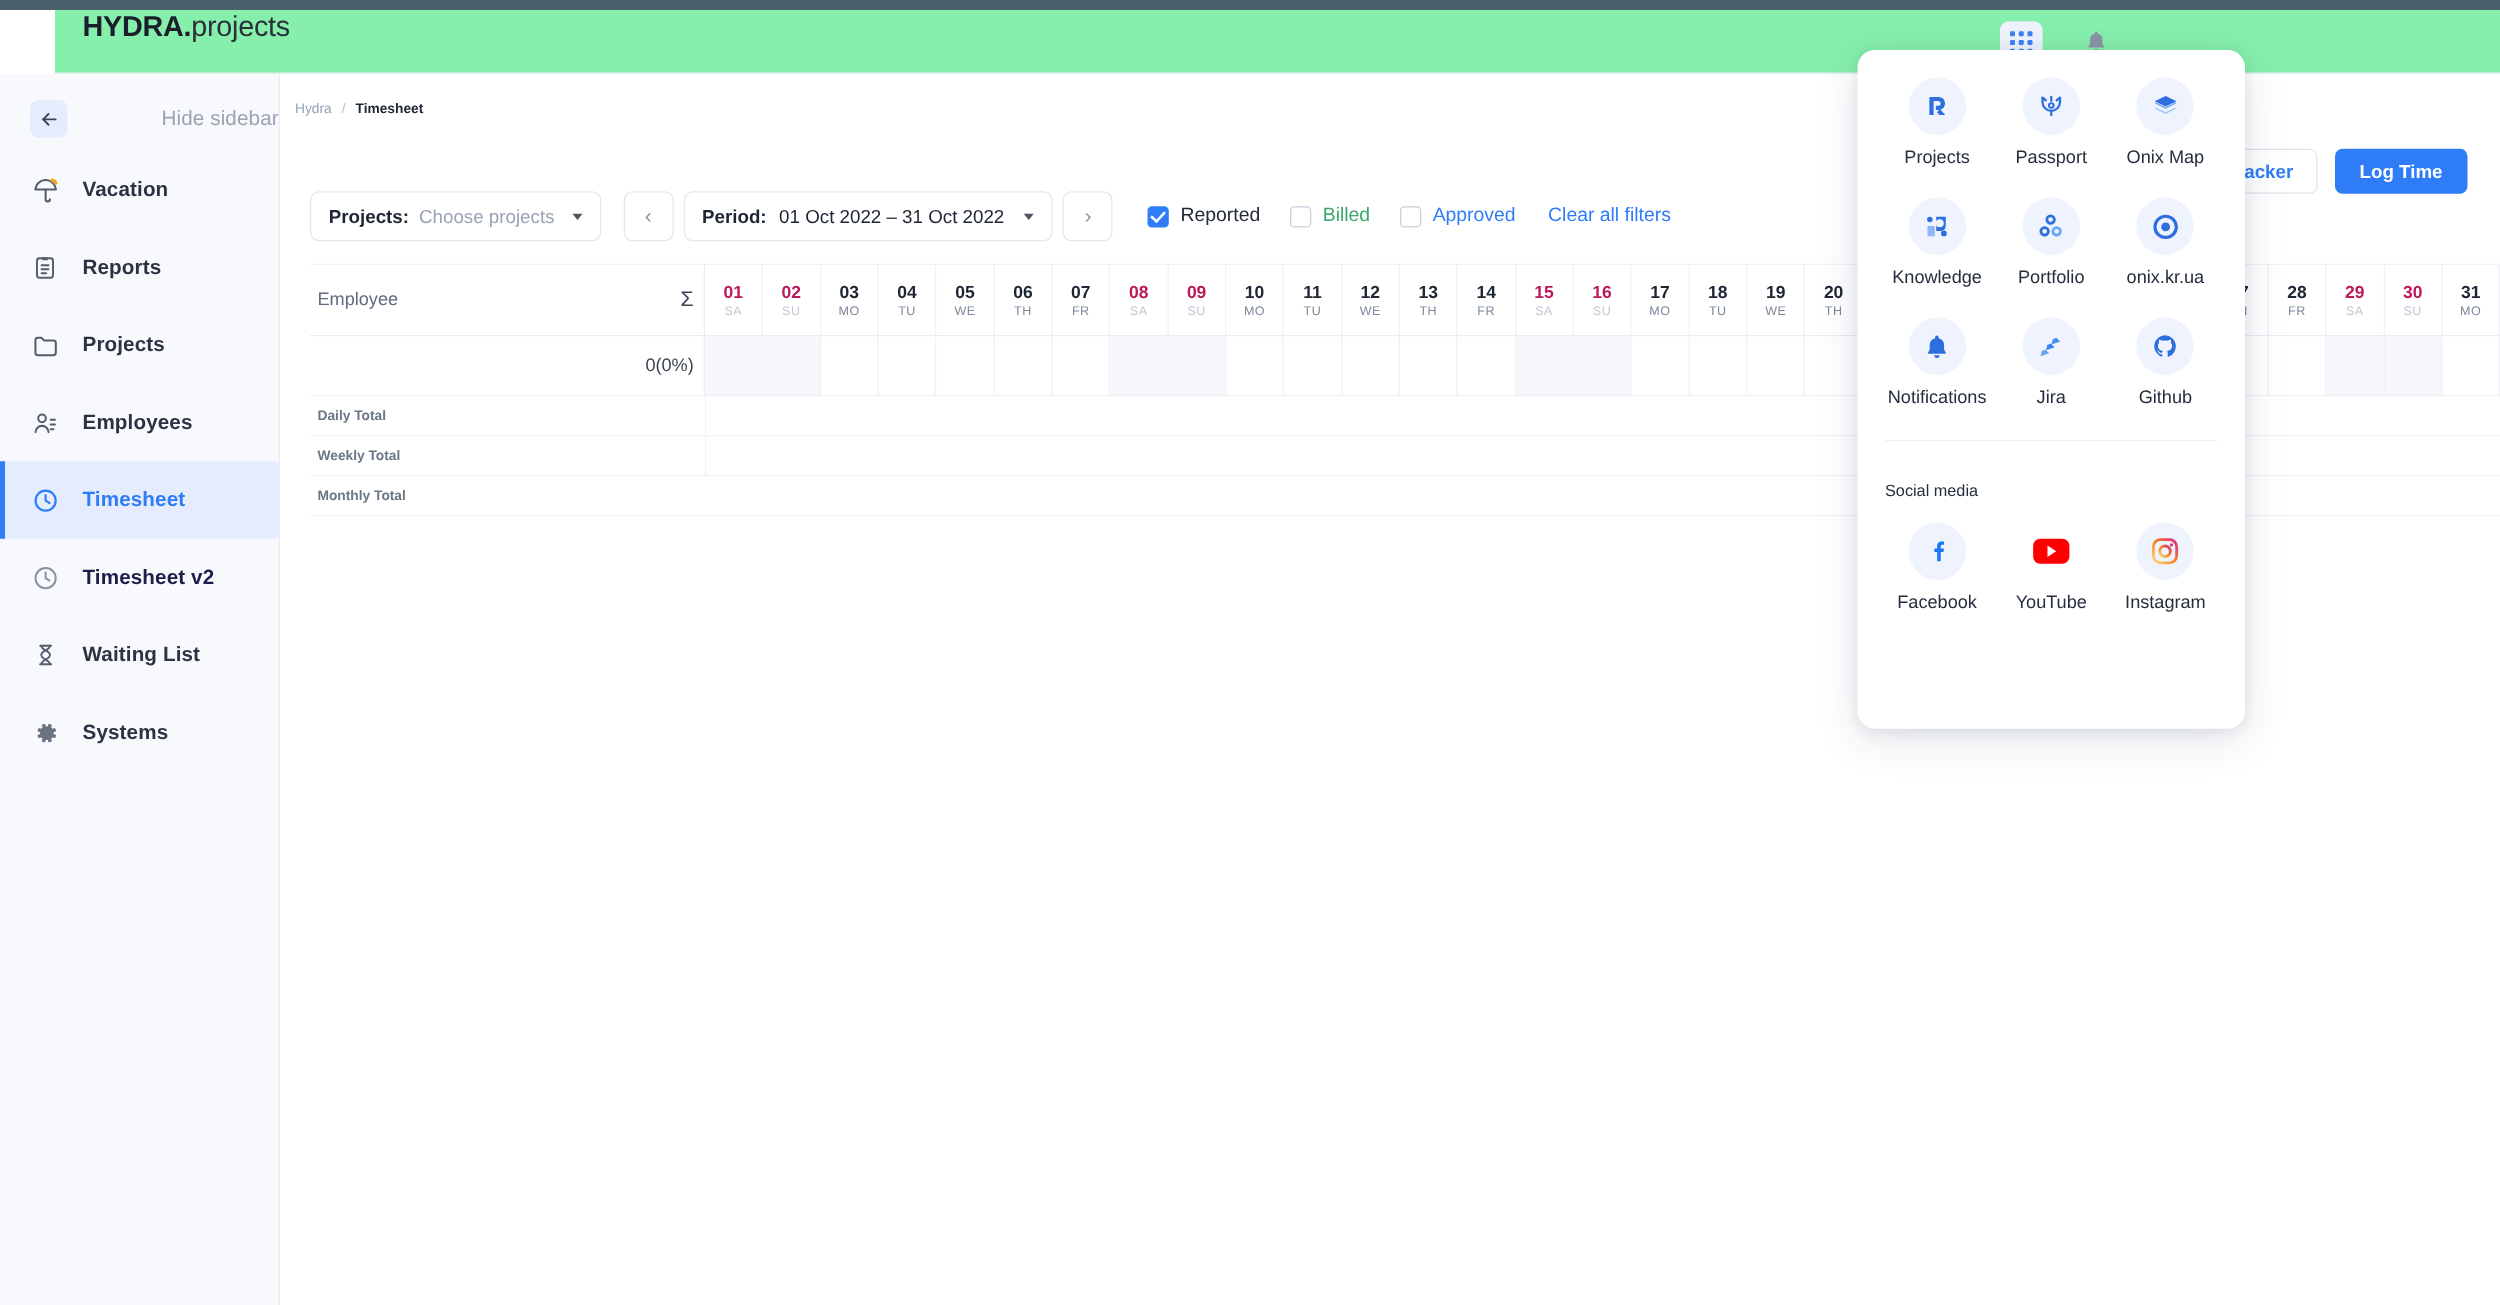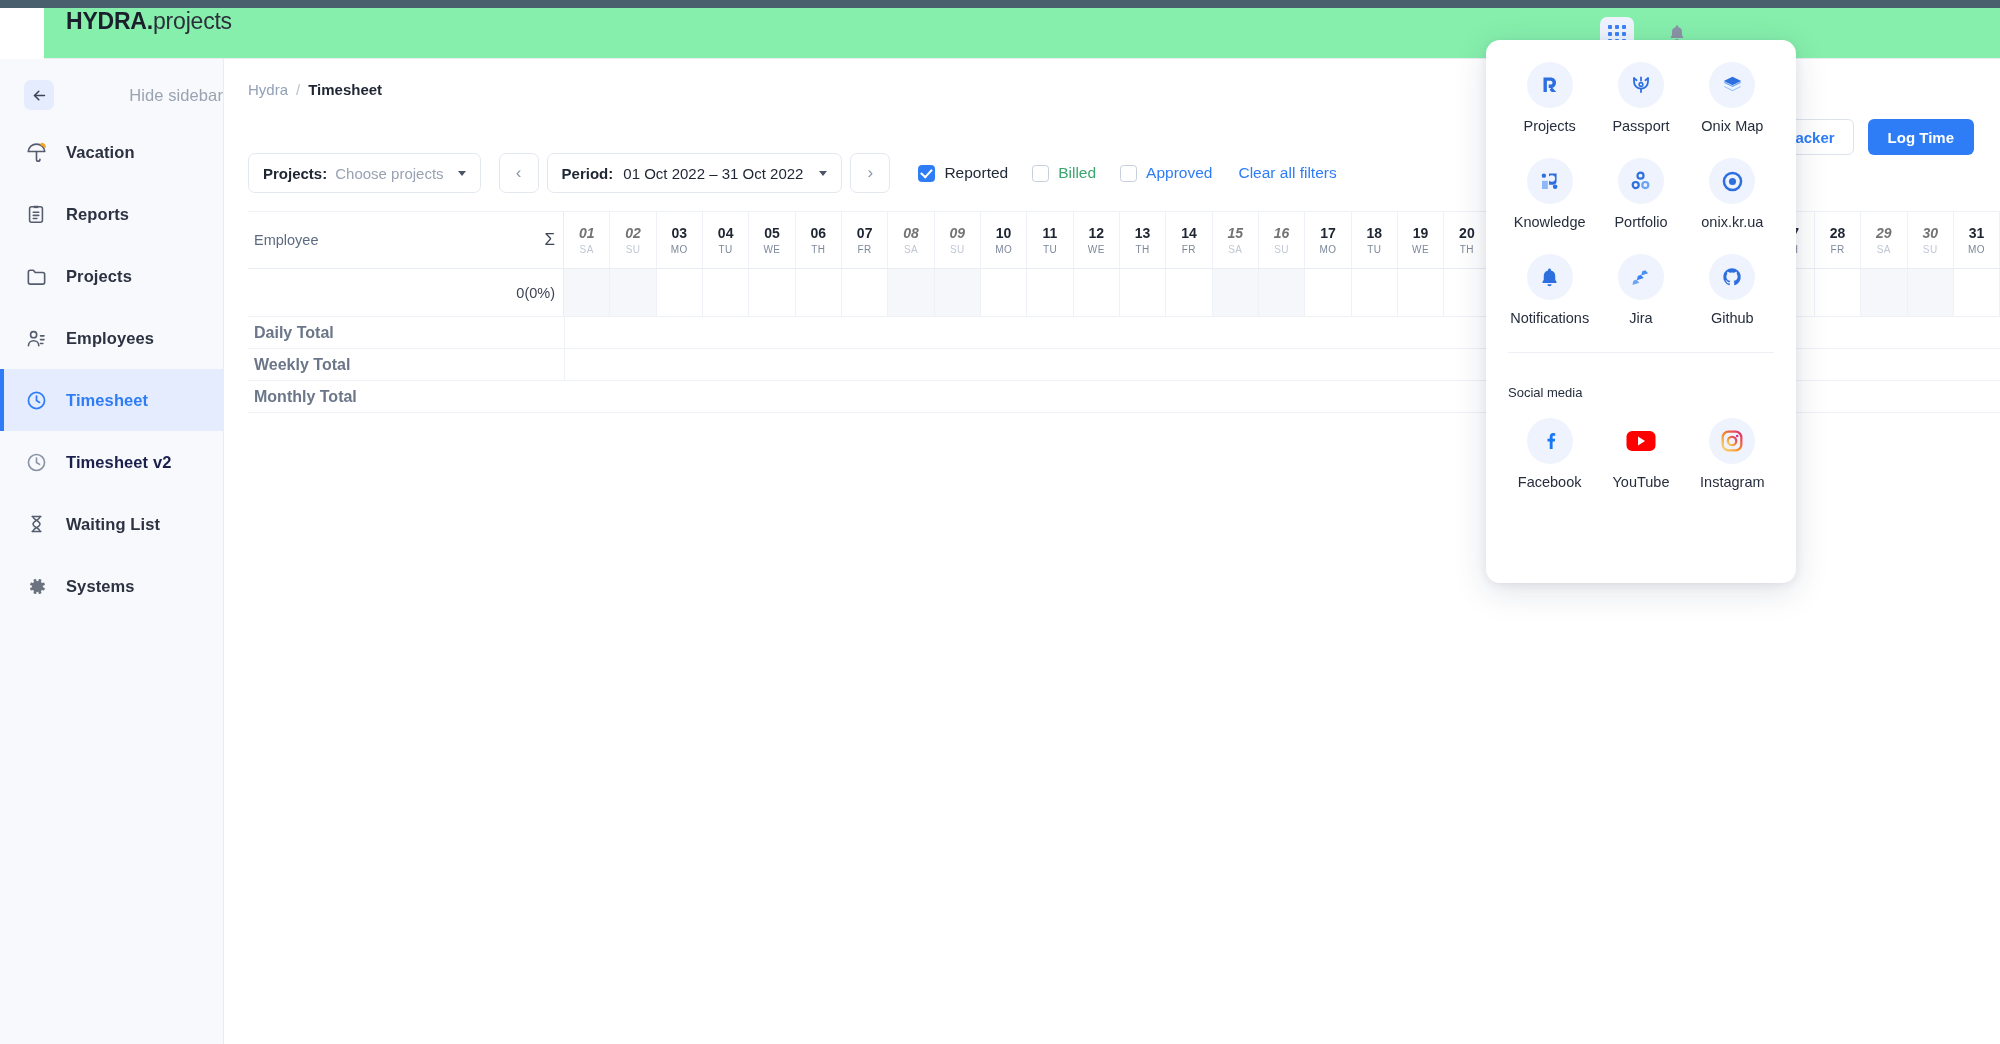--- a/index.html
+++ b/index.html
@@ -60,21 +60,21 @@
   .side-item.active::before {
     content:""; position:absolute; left:0; top:0; width:4px; height:100%; background:#2e7df6;
   }
   .side-item.active .lbl { color: #2e7df6; font-weight: 600; }
   .side-item.hide-row { height: 52px; justify-content: space-between; }
   .side-item.hide-row .ico { background:#e4ecfd; border-radius:7px; width:30px; height:30px; flex:0 0 30px; }
 
   
   .main { position: absolute; left: 224px; top: 59px; width: 1776px; height: 985px; background: #fff; }
 
-  .breadcrumb { position:absolute; left: 24px; top: 22px; font-size: 15px; display: flex; gap: 8px; align-items:center;text-align:center; }
+  .breadcrumb { position:absolute; left: 12px; top: 22px; font-size: 11px; display: flex; gap: 8px; align-items:center;text-align:center; }
   .breadcrumb .bc-root { color: #93a0b5; }
   .breadcrumb .bc-sep { color: #b9c2d0; }
   .breadcrumb .bc-cur { color: #1e2533; font-weight: 600; }
 
   .hdr-right-btns {
     position: absolute; right: 26px; top: 60px; display: flex; align-items: center; gap: 14px;
   }
   .btn-outline {
     height: 36px; padding: 0 18px; border: 1px solid #dde3ec; border-radius: 6px;
     background: #fff; color: #2e7df6; font-size: 15px; font-weight: 600;
@@ -120,30 +120,30 @@
   .ts-head { display: flex; height: 58px; border-bottom: 1px solid #e8ecf3; border-top: 1px solid #eef1f6; }
   .emp-col { width: 260px; display: flex; align-items: center; font-size: 14.5px; color: #5d6a80; font-weight: 400; padding-left: 6px; }
   .sigma-col { width: 56px; display: flex; align-items: center; justify-content: flex-end; padding-right: 8px; font-size: 17px; color: #3c4456; border-right: 1px solid #e8ecf3; }
   .day-cells { display: flex; flex: 1; }
   .day {
     flex: 1 1 0; border-right: 1px solid #eef1f6;
     display: flex; flex-direction: column; align-items: center; justify-content: center; gap: 3px;
   }
   .day .dnum { font-size: 14px; font-weight: 700; color: #1e2533; }
   .day .dow  { font-size: 10px; color: #7d889b; letter-spacing:.4px;text-align:right; }
-  .day.weekend .dnum { color: #737373; font-weight: 600; font-style: italic; }
+  .day.weekend .dnum { color: #be185d; font-weight: 600; }
   .day.weekend .dow { color: #c0c8d4; }
 
   .ts-row { display: flex; height: 48px; border-bottom: 1px solid #eef1f6; }
   .ts-row .emp-col { font-weight: 500; color: #3c4456; }
   .ts-row .sigma-col { font-size: 14.5px; color: #3c4456; }
   .ts-row .day.weekend { background: #f5f7fa; }
 
   .tot-row { display: flex; height: 32px; border-bottom: 1px solid #eef1f6; align-items: center; }
-  .tot-row .label { width: 316px; font-size: 16px; color: #6b7688; font-weight: 600; padding-left: 6px; }
+  .tot-row .label { width: 316px; font-size: 11px; color: #6b7688; font-weight: 600; padding-left: 6px; }
   .tot-row .fill { flex: 1; height: 100%; border-left: 1px solid #eef1f6; }
   .tot-row.last .fill { border-left: none; }
 
   
   .popover {
     position: absolute; left: 1486px; top: 40px; width: 310px; height: 543px;
     background: #fff; border-radius: 14px;
     box-shadow: 0 8px 34px rgba(24,39,75,.13), 0 2px 10px rgba(24,39,75,.08);
     padding: 22px 18px 18px 18px;
   }

